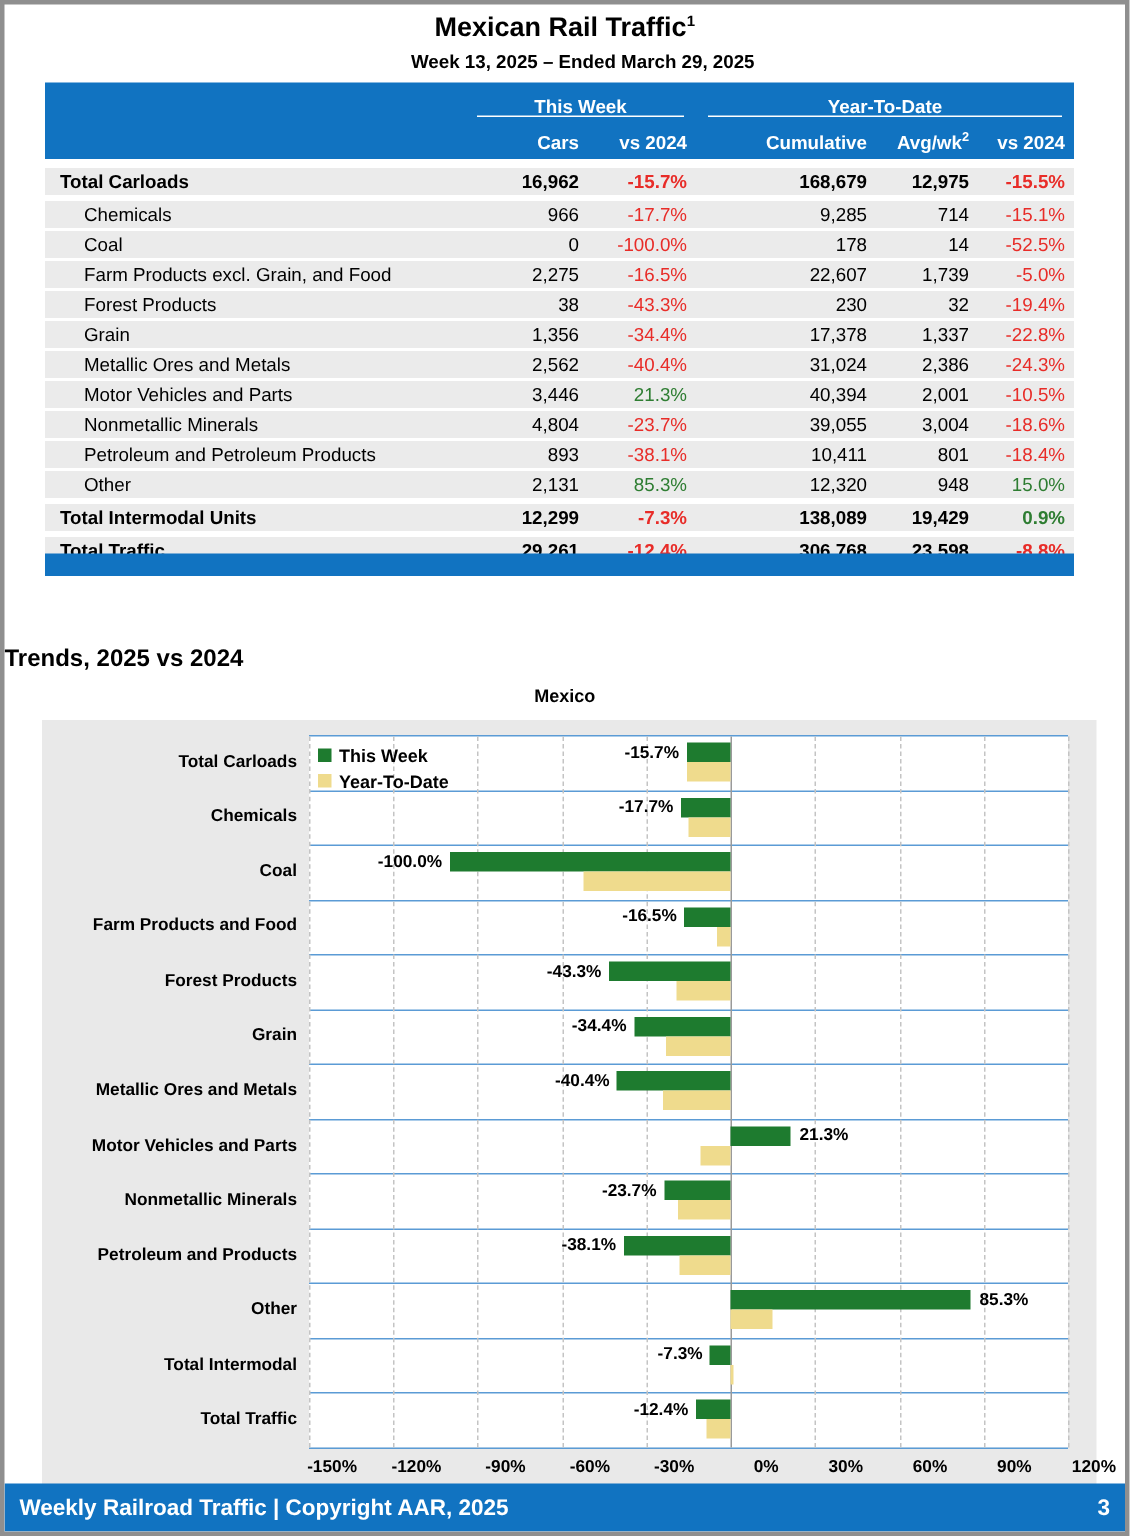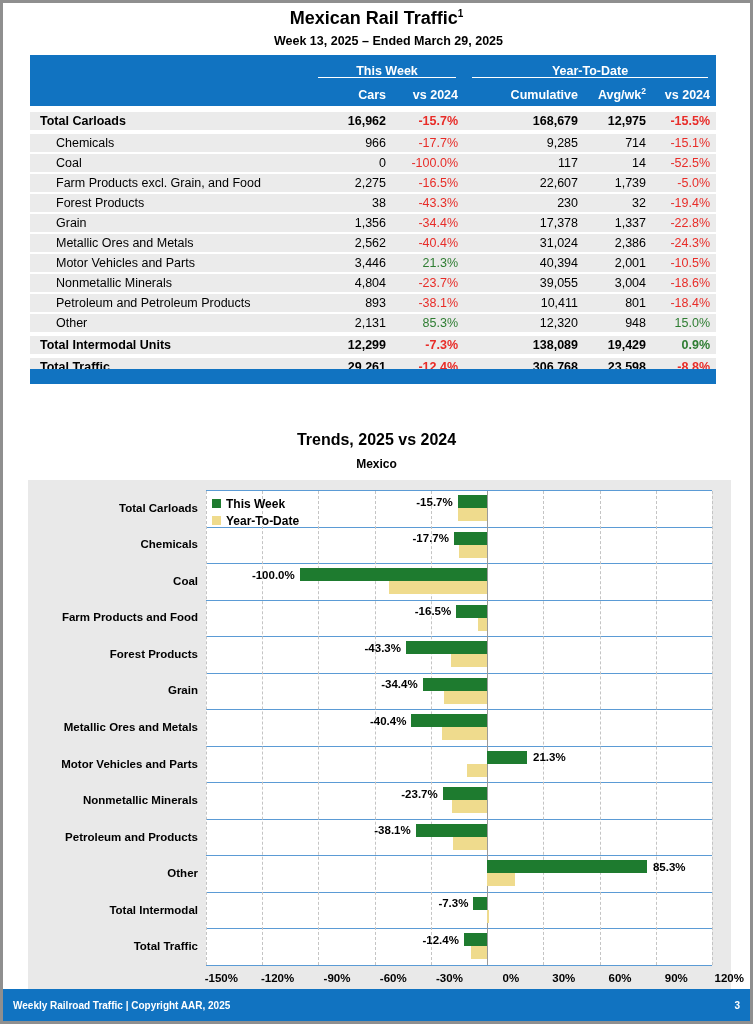--- a/index.html
+++ b/index.html
@@ -41,21 +41,21 @@
   .trow.total .cell.label { padding-left:10px; }
   .cell.num, .cell.pct { text-align:right; padding-right:6px; font-variant-numeric:tabular-nums; }
   .cell.pct.neg { color:#e82c28; }
   .cell.pct.pos { color:#2e7d32; }
   .table-bottom-bar { position:absolute; left:27px; top:366px; width:686px; height:15px; background:#1173c1; }
   
   .footnotes { position:absolute; left:46px; top:387px; font-size:11.5px; color:#000; }
   .footnote { margin-bottom:7px; }
   .footnote sup { font-size:8px; vertical-align:super; margin-right:3px; }
   
-  .chart-title { position:absolute; top:428px; left:0; width:100%; text-align:center; font-size:16px; font-weight:bold; }
+  .chart-title { position:absolute; top:428px; left:0; width:100%; font-size:16px; font-weight:bold; }
   .chart-subtitle { position:absolute; top:454px; left:0; width:100%; text-align:center; font-size:12px; font-weight:bold; }
   .chart-panel { position:absolute; left:25px; top:477px; width:703px; height:515px; background:#e9e9e9; }
   .plot { position:absolute; left:178px; top:10px; width:506px; height:475px; background:#fff; border-top:1px solid #5b9bd5; }
   .band { position:absolute; left:0; width:100%; border-bottom:1px solid #5b9bd5; }
   .vgrid { position:absolute; top:0; bottom:0; width:0; border-left:1px dashed #c4c4c4; z-index:1; }
   .zero-line { position:absolute; top:0; bottom:0; width:1px; background:#9a9a9a; z-index:2; }
   .bar { position:absolute; z-index:3; }
   .bar-label { position:absolute; z-index:4; font-size:11.5px; font-weight:bold; white-space:nowrap; line-height:14px; }
   .cat-label {
     position:absolute; left:4px; width:166px; text-align:right;
@@ -63,21 +63,21 @@
   }
   .xtick { position:absolute; width:64px; text-align:right; font-size:11.5px; font-weight:bold; color:#000; }
   .legend { position:absolute; left:184px; top:14px; z-index:5; }
   .legend-item { display:flex; align-items:center; height:17px; }
   .legend-swatch { width:9px; height:9px; margin-right:5px; }
   .legend-text { font-size:12px; font-weight:bold; color:#000; }
   
   .footer-bar {
     position:absolute; left:0; right:0; bottom:0; height:23px; background:#1173c1;
     display:flex; align-items:center; justify-content:space-between;
-    color:#fff; font-size:10px; font-weight:bold; padding:16px 10px;
+    color:#fff; font-size:15px; font-weight:bold; padding:16px 10px;
   }
 </style>
 </head>
 <body>
 
 <div class="page">
 
   <div class="report-title">
     <span>Mexican Rail Traffic</span><sup>1</sup>
   </div>
@@ -119,21 +119,21 @@
           <div class="cell num">966</div>
           <div class="cell pct neg">-17.7%</div>
           <div class="cell num">9,285</div>
           <div class="cell num">714</div>
           <div class="cell pct neg">-15.1%</div>
         </div>
         <div class="grid-row trow">
           <div class="cell label">Coal</div>
           <div class="cell num">0</div>
           <div class="cell pct neg">-100.0%</div>
-          <div class="cell num">117</div>
+          <div class="cell num">178</div>
           <div class="cell num">14</div>
           <div class="cell pct neg">-52.5%</div>
         </div>
         <div class="grid-row trow">
           <div class="cell label">Farm Products excl. Grain, and Food</div>
           <div class="cell num">2,275</div>
           <div class="cell pct neg">-16.5%</div>
           <div class="cell num">22,607</div>
           <div class="cell num">1,739</div>
           <div class="cell pct neg">-5.0%</div>

